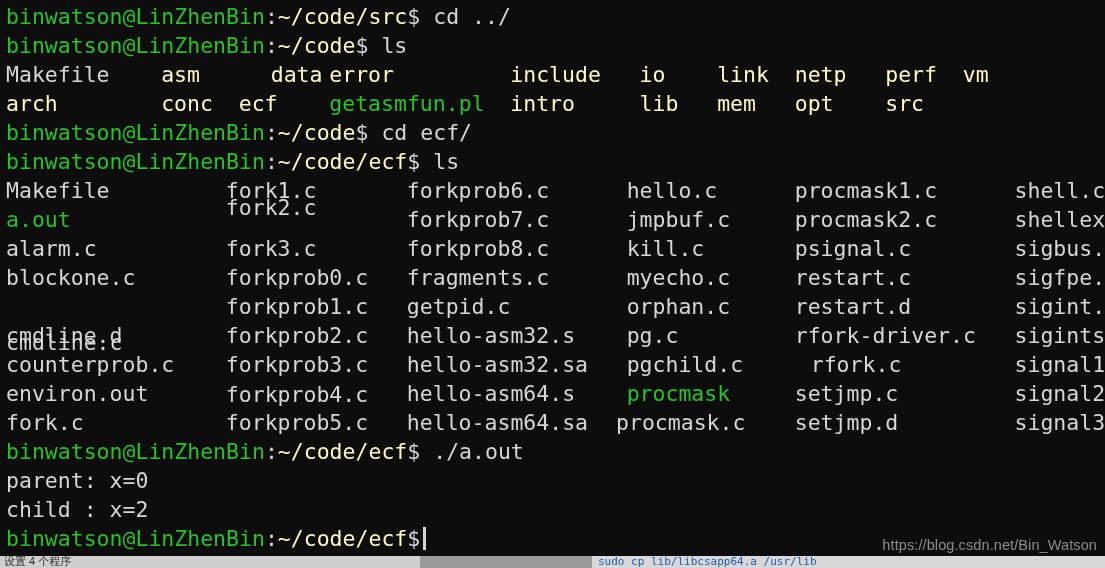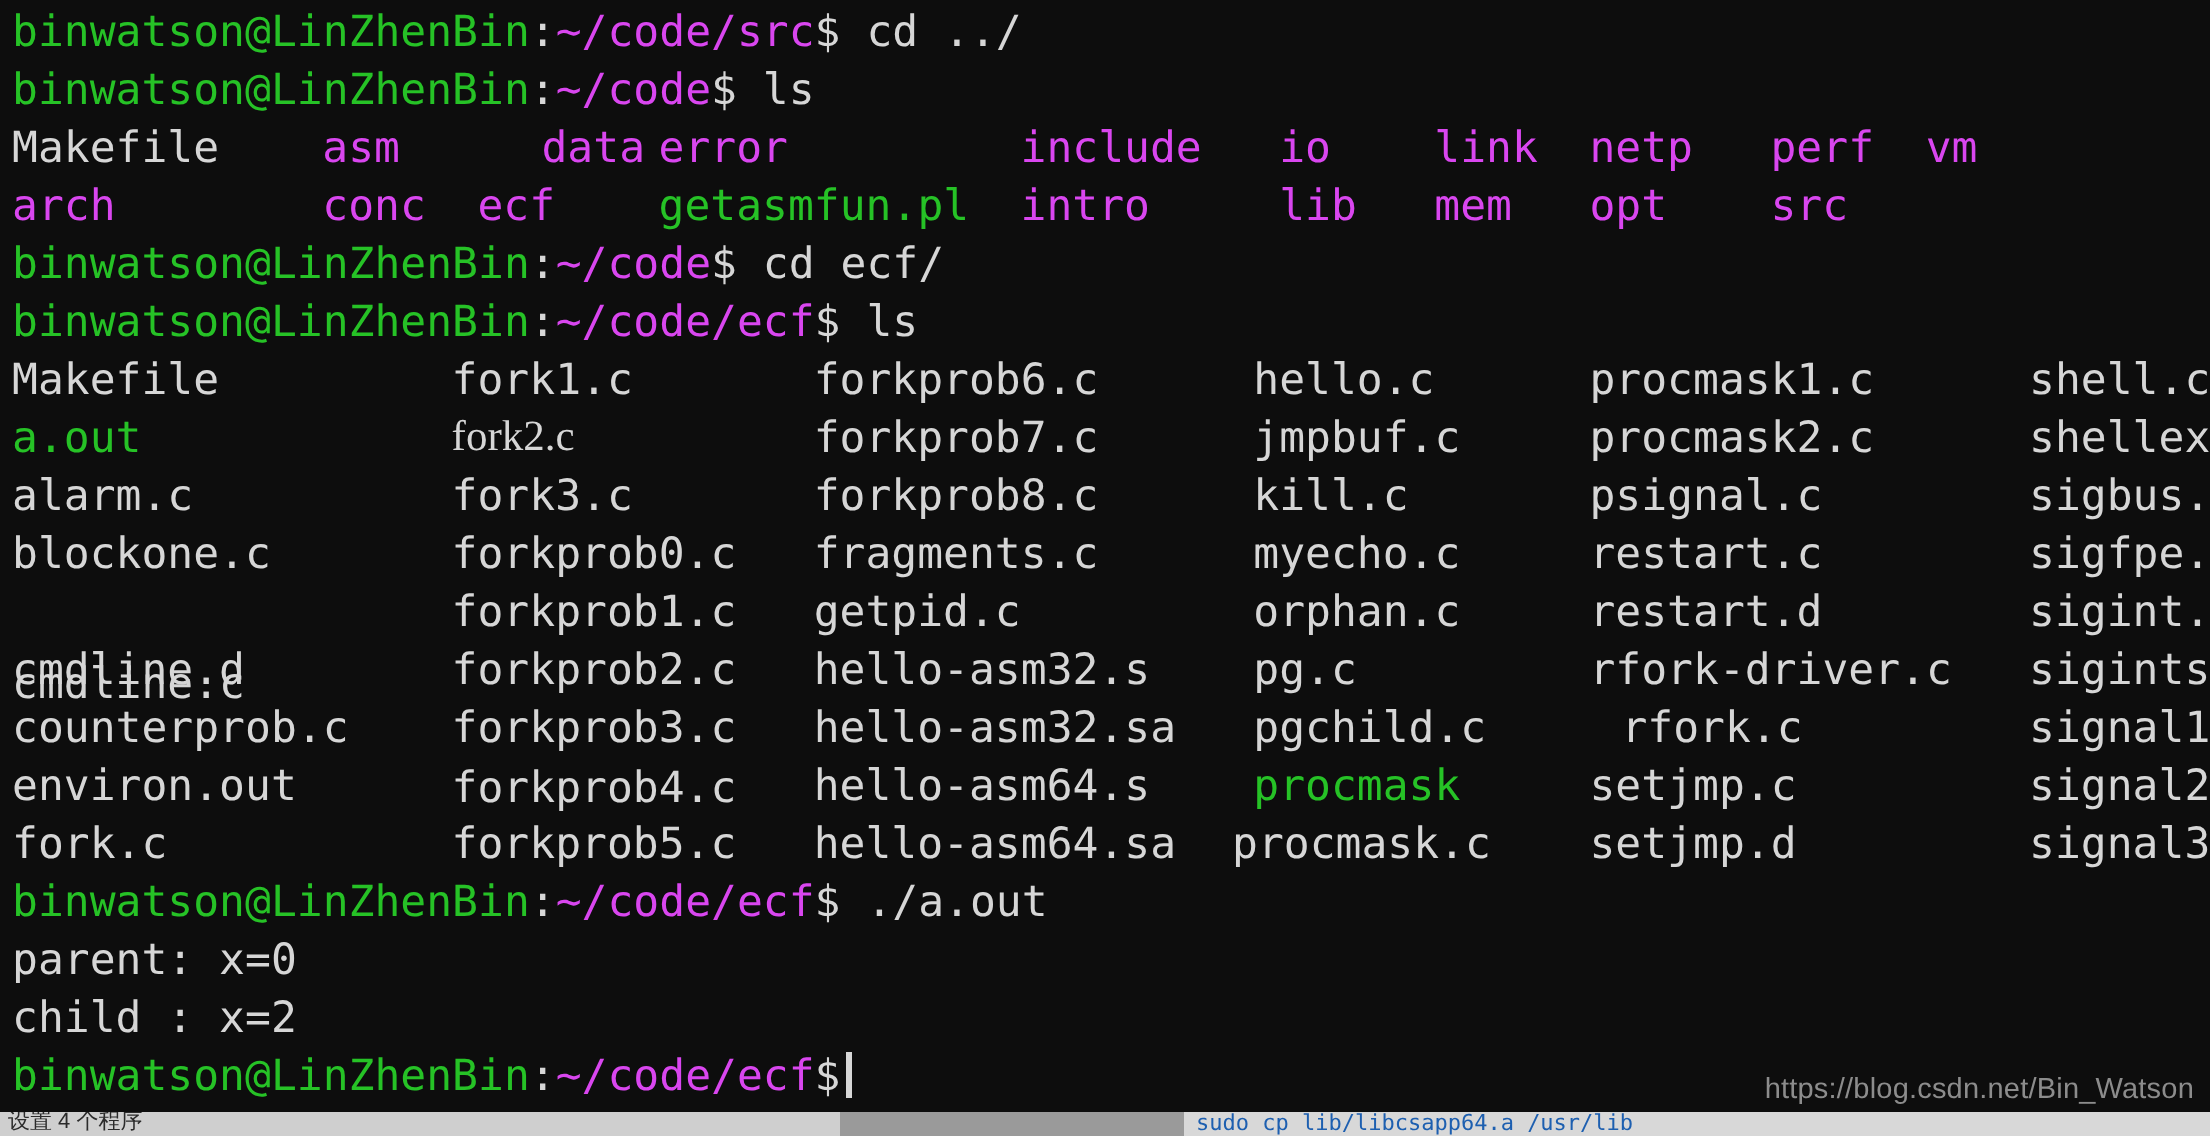--- a/index.html
+++ b/index.html
@@ -32,21 +32,21 @@
     white-space: pre;
     font-size: 21.5px;
     line-height: 29px;
     letter-spacing: 0px;
     color: #d6d6d6;
   }
   .line > span { white-space: pre; }
 
   
   .c-green  { color: #26c226; }
-  .c-blue   { color: #d946ef; }
+  .c-blue   { color: #fef9c3; }
   .c-white  { color: #d6d6d6; }
 
   
   .cell {
     position: absolute;
     white-space: pre;
     font-size: 21.5px;
     line-height: 29px;
     font-family: "DejaVu Sans Mono", "Liberation Mono", monospace;
   }
@@ -148,21 +148,21 @@
       <span class="cell c-blue" style="left: 885.24px; top: 89px;">src</span>
       <div class="line" style="top: 118px; left: 6px;"><span class="c-green">binwatson@LinZhenBin</span><span class="c-white">:</span><span class="c-blue">~/code</span><span class="c-white">$</span><span class="c-white"> cd ecf/</span></div>
       <div class="line" style="top: 147px; left: 6px;"><span class="c-green">binwatson@LinZhenBin</span><span class="c-white">:</span><span class="c-blue">~/code/ecf</span><span class="c-white">$</span><span class="c-white"> ls</span></div>
       <span class="cell c-white" style="left: 6px; top: 176px;">Makefile</span>
       <span class="cell c-white" style="left: 225.81px; top: 176px;">fork1.c</span>
       <span class="cell c-white" style="left: 406.83px; top: 176px;">forkprob6.c</span>
       <span class="cell c-white" style="left: 626.64px; top: 176px;">hello.c</span>
       <span class="cell c-white" style="left: 794.73px; top: 176px;">procmask1.c</span>
       <span class="cell c-white" style="left: 1014.54px; top: 176px;">shell.c</span>
       <span class="cell c-green" style="left: 6px; top: 205px;">a.out</span>
-      <span class="cell c-white" style="left: 225.81px; top: 204px; font-family: Liberation Serif, serif;">fork2.c</span>
+      <span class="cell c-white" style="left: 225.81px; top: 193px;">fork2.c</span>
       <span class="cell c-white" style="left: 406.83px; top: 205px;">forkprob7.c</span>
       <span class="cell c-white" style="left: 626.64px; top: 205px;">jmpbuf.c</span>
       <span class="cell c-white" style="left: 794.73px; top: 205px;">procmask2.c</span>
       <span class="cell c-white" style="left: 1014.54px; top: 205px;">shellex.c</span>
       <span class="cell c-white" style="left: 6px; top: 234px;">alarm.c</span>
       <span class="cell c-white" style="left: 225.81px; top: 234px;">fork3.c</span>
       <span class="cell c-white" style="left: 406.83px; top: 234px;">forkprob8.c</span>
       <span class="cell c-white" style="left: 626.64px; top: 234px;">kill.c</span>
       <span class="cell c-white" style="left: 794.73px; top: 234px;">psignal.c</span>
       <span class="cell c-white" style="left: 1014.54px; top: 234px;">sigbus.c</span>

